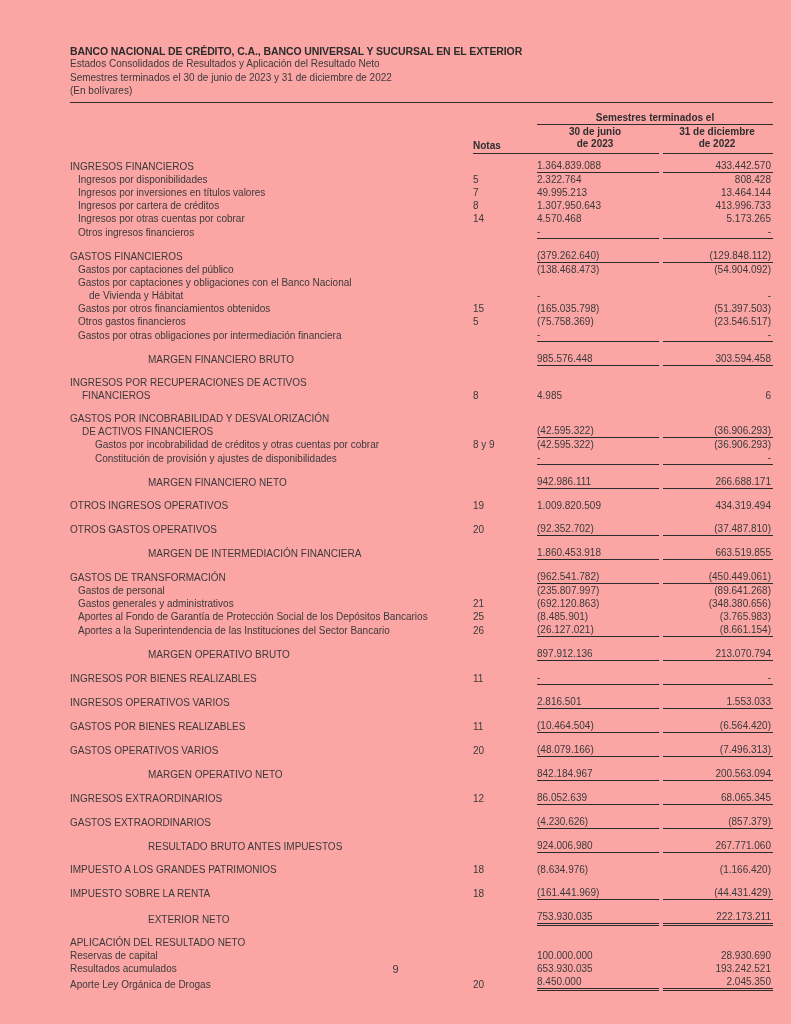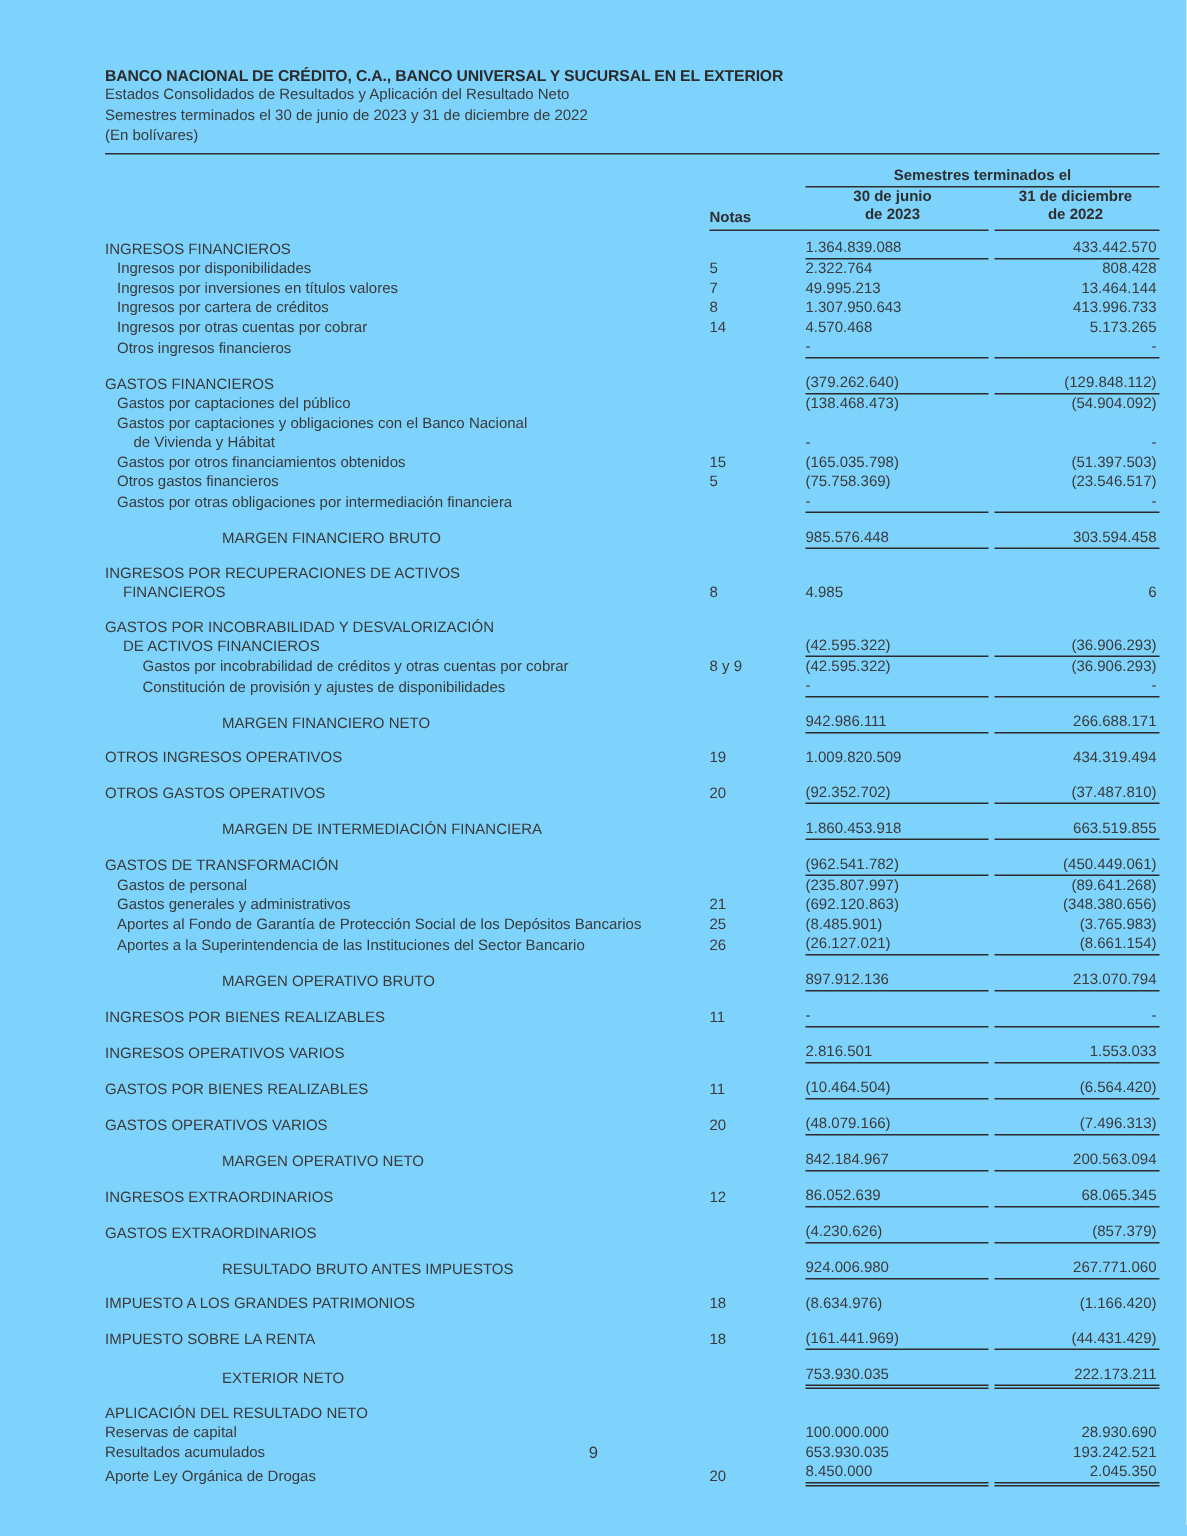--- a/index.html
+++ b/index.html
@@ -1,19 +1,19 @@
 <!DOCTYPE html>
 <html><head>
 <meta charset="utf-8">
 <style>
   html,body { margin:0; padding:0; background:#ffffff; }
   .page {
     position:relative;
     width:791px; height:1024px;
-    background:#7dd3fc;
+    background:#fca5a5;
     font-family:"Liberation Sans", sans-serif;
     color:#3a3a3a;
     overflow:hidden;
   }
   .content { position:absolute; left:70px; top:45px; width:703px; }
 
   
   .bank-name { font-size:10.5px; font-weight:bold; color:#2b2b2b; letter-spacing:-0.1px; white-space:nowrap; }
   .sub-line  { font-size:10px; line-height:13.5px; white-space:nowrap; }
   .top-rule  { border-bottom:1.6px solid #2f2f2f; margin-top:4px; }

